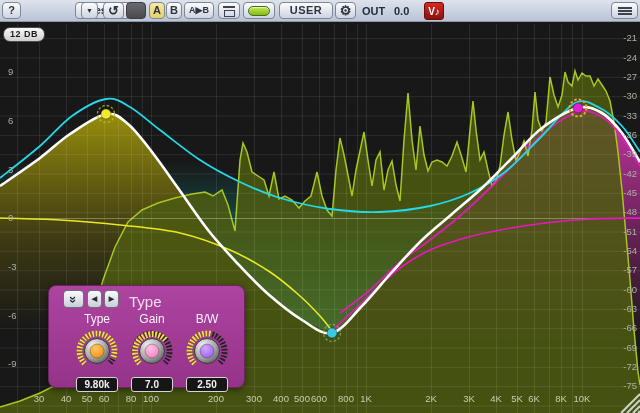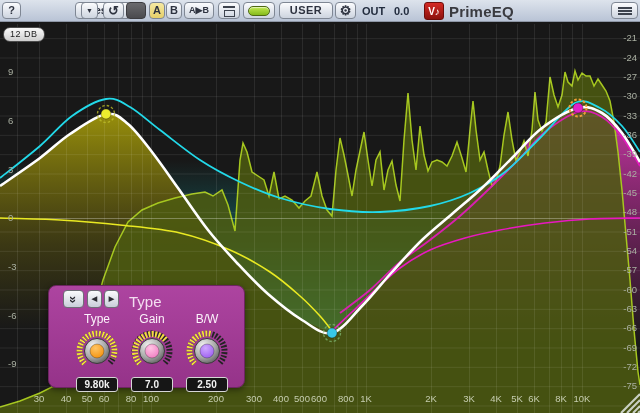--- a/index.html
+++ b/index.html
@@ -26,21 +26,21 @@
   .hamb::before { content:""; position:absolute; left:0; top:1px; width:14px; height:2px; background:#3d434e;
     box-shadow:0 3px 0 #3d434e, 0 6px 0 #3d434e; }
   .winicon { position:relative; width:12px; height:10px; }
   .winicon::before { content:""; position:absolute; left:0; top:0; width:12px; height:2px; background:#3d434e; }
   .winicon::after { content:""; position:absolute; left:1px; top:4px; width:9px; height:5px; border:1.5px solid #3d434e; }
 
   
   #graph-svg { position:absolute; left:0; top:0; z-index:5; }
   #db-badge { position:absolute; left:3px; top:27px; z-index:20; padding:1px 6px 2px;
     border:1px solid #4a4a4a; border-radius:7px; background:linear-gradient(#fafafa,#cfcfcf);
-    color:#1d1d1d; font-size:9px; font-weight:normal; letter-spacing:.5px; }
+    color:#1d1d1d; font-size:9px; font-weight:bold; letter-spacing:.5px; }
 
   
   #band-panel { position:absolute; left:48px; top:285px; width:197px; height:103px; z-index:25;
     background:linear-gradient(#ad44a0,#953389); border:1px solid #6d2562; border-radius:8px;
     box-shadow:0 2px 6px rgba(0,0,0,.45); }
   .p-btn { position:absolute; height:18px; border:1px solid #6f6f78; border-radius:4px;
     background:linear-gradient(#fafbfd,#c9ced9); color:#2c2c33; font-weight:bold;
     display:flex; align-items:center; justify-content:center; cursor:default; }
   #type-label { position:absolute; left:80px; top:7px; font-size:15px; color:#f3ddf0; }
   #type-value { left:110px; top:4px; width:64px; height:18px; font-size:10px; letter-spacing:.6px; border-radius:7px; }
@@ -212,21 +212,20 @@
     <button class="tb-btn" style="left:243px;width:32px;">
         <span id="led-pill"></span>
       </button>
     <button class="tb-btn" style="left:279px;width:54px;letter-spacing:.5px;">USER</button>
     <button class="tb-btn" style="left:335px;width:21px;font-size:13px;">
         <span>⚙</span>
       </button>
     <span class="tb-text" style="left:362px;">OUT</span>
     <span class="tb-text" style="left:394px;">0.0</span>
     <span id="logo">V♪</span>
-    <span id="brand">PrimeEQ</span>
     <button class="tb-btn" style="left:611px;width:27px;">
         <span class="hamb"></span>
       </button>
   </div>
 
   <div id="db-badge">12 DB</div>
 
   <div id="band-panel">
     <button class="p-btn" style="left:14px;top:4px;width:21px;">
         <span class="chev">»</span>

